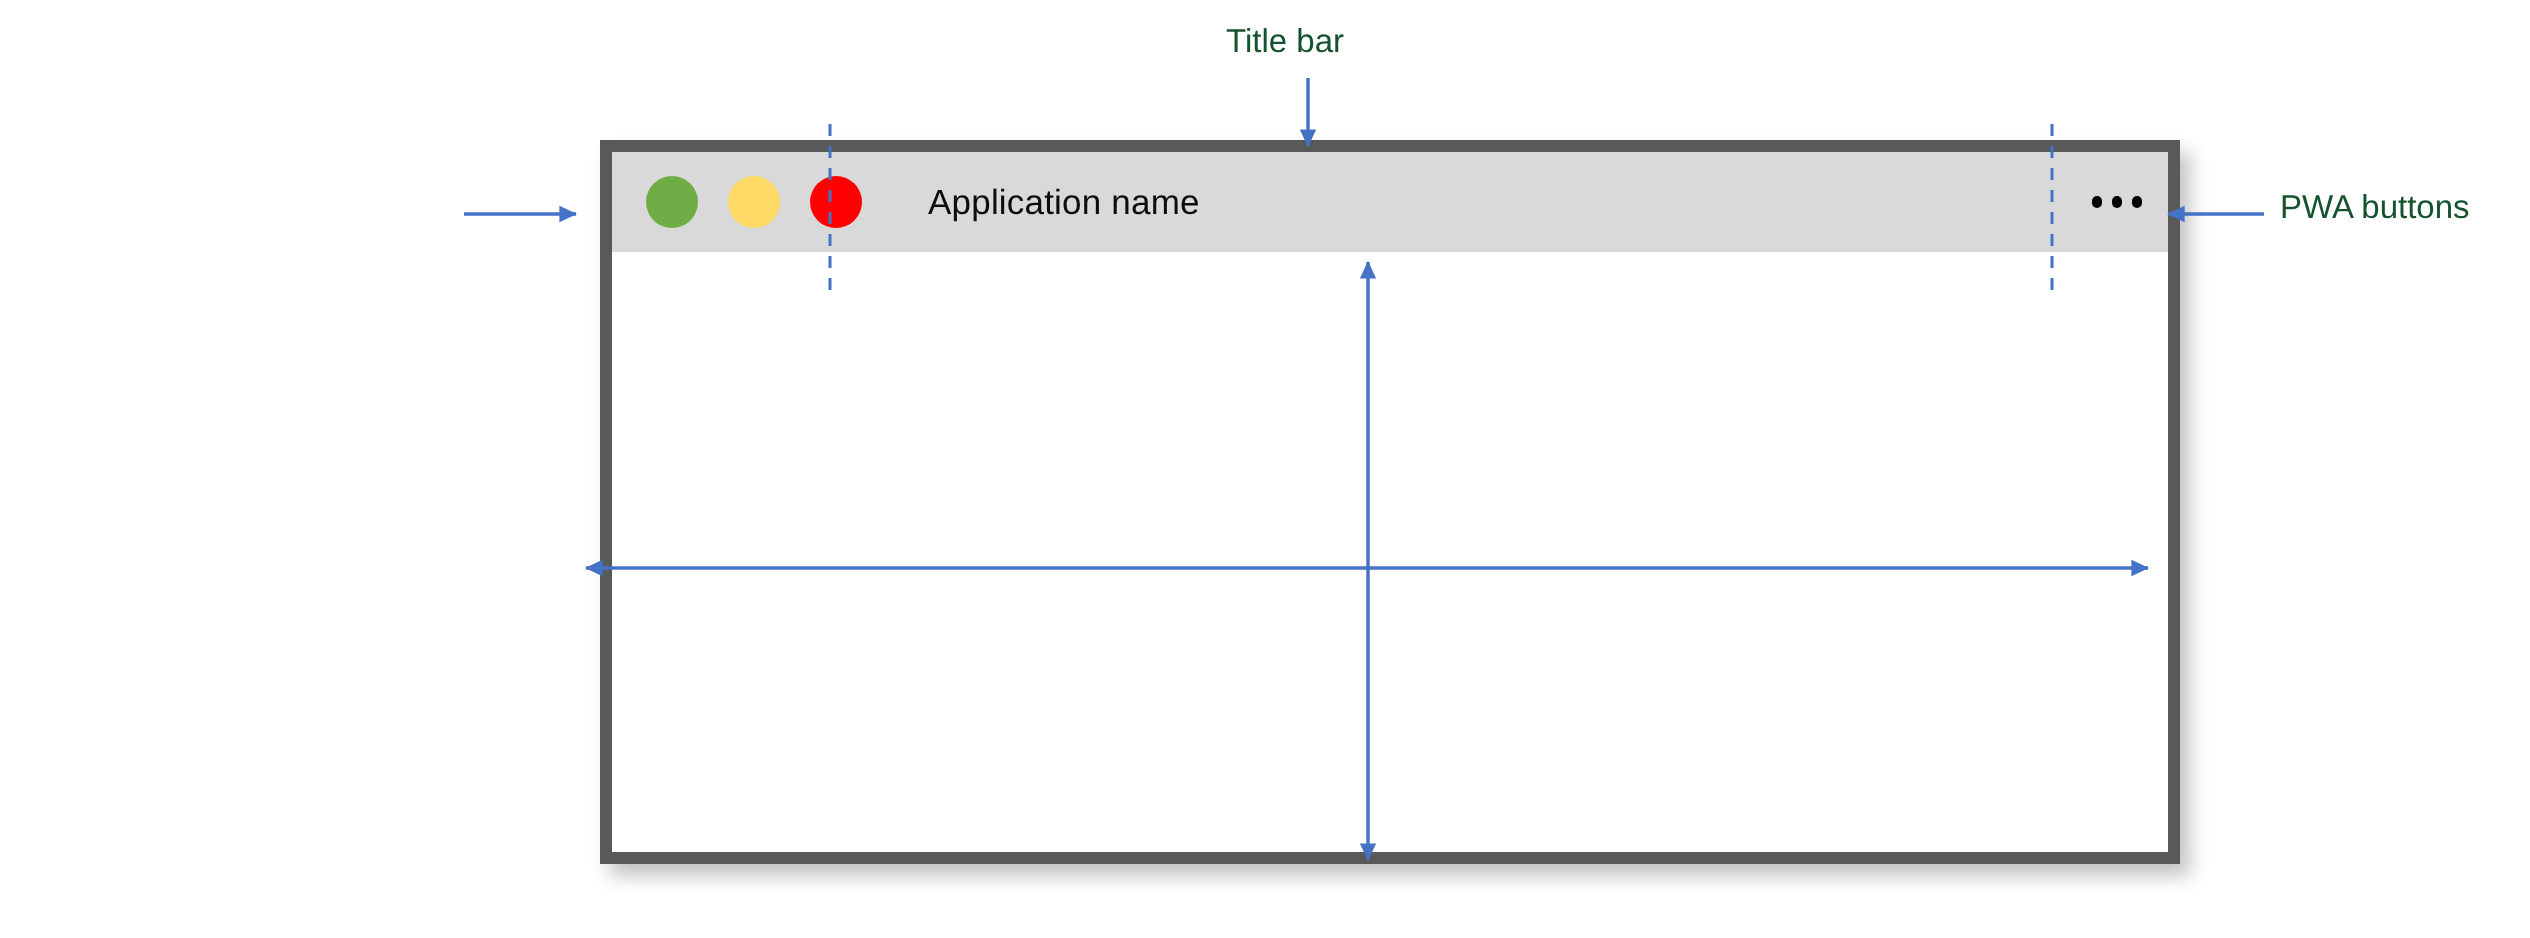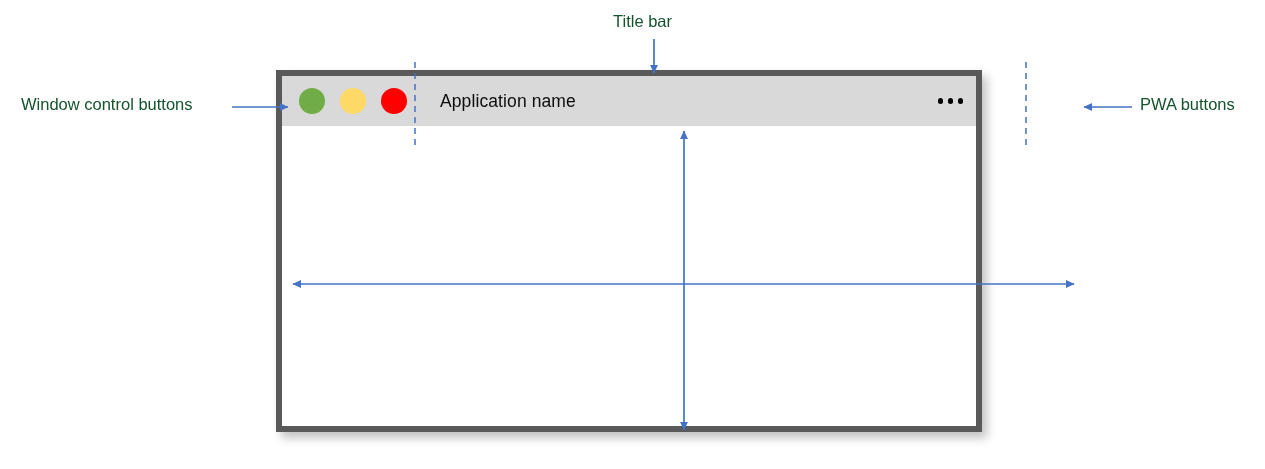--- a/index.html
+++ b/index.html
@@ -18,23 +18,23 @@
   .stage {
     position: absolute;
     left: 0; top: 0;
     width: 1265px;
     height: 469px;
   }
 
   
   .app-window {
     position: absolute;
-    left: 276px;
+    left: 300px;
     top: 70px;
-    width: 706px;
+    width: 790px;
     height: 362px;
     box-sizing: border-box;
     border: 6px solid #595959;
     background: #ffffff;
     box-shadow: 5px 6px 9px rgba(0,0,0,0.24);
     z-index: 5;
   }
   .title-bar {
     position: absolute;
     left: 0; top: 0;
@@ -160,20 +160,19 @@
 
     <line x1="684" y1="131" x2="684" y2="430" stroke="#4472c4" stroke-width="1.7" marker-start="url(#arrHead)" marker-end="url(#arrHead)"></line>
 
     <line x1="293" y1="284" x2="1074" y2="284" stroke="#4472c4" stroke-width="1.7" marker-start="url(#arrHead)" marker-end="url(#arrHead)"></line>
 
     <line x1="415" y1="62" x2="415" y2="146" stroke="#4472c4" stroke-width="1.5" stroke-dasharray="6 5"></line>
 
     <line x1="1026" y1="62" x2="1026" y2="146" stroke="#4472c4" stroke-width="1.5" stroke-dasharray="6 5"></line>
   </svg>
 
-  <div class="anno-label label-window-controls">Window control buttons</div>
 
   <div class="anno-label label-pwa">PWA buttons</div>
 
   <div class="anno-label label-title-bar">Title bar</div>
 
 
 </div>
 
 </body></html>

